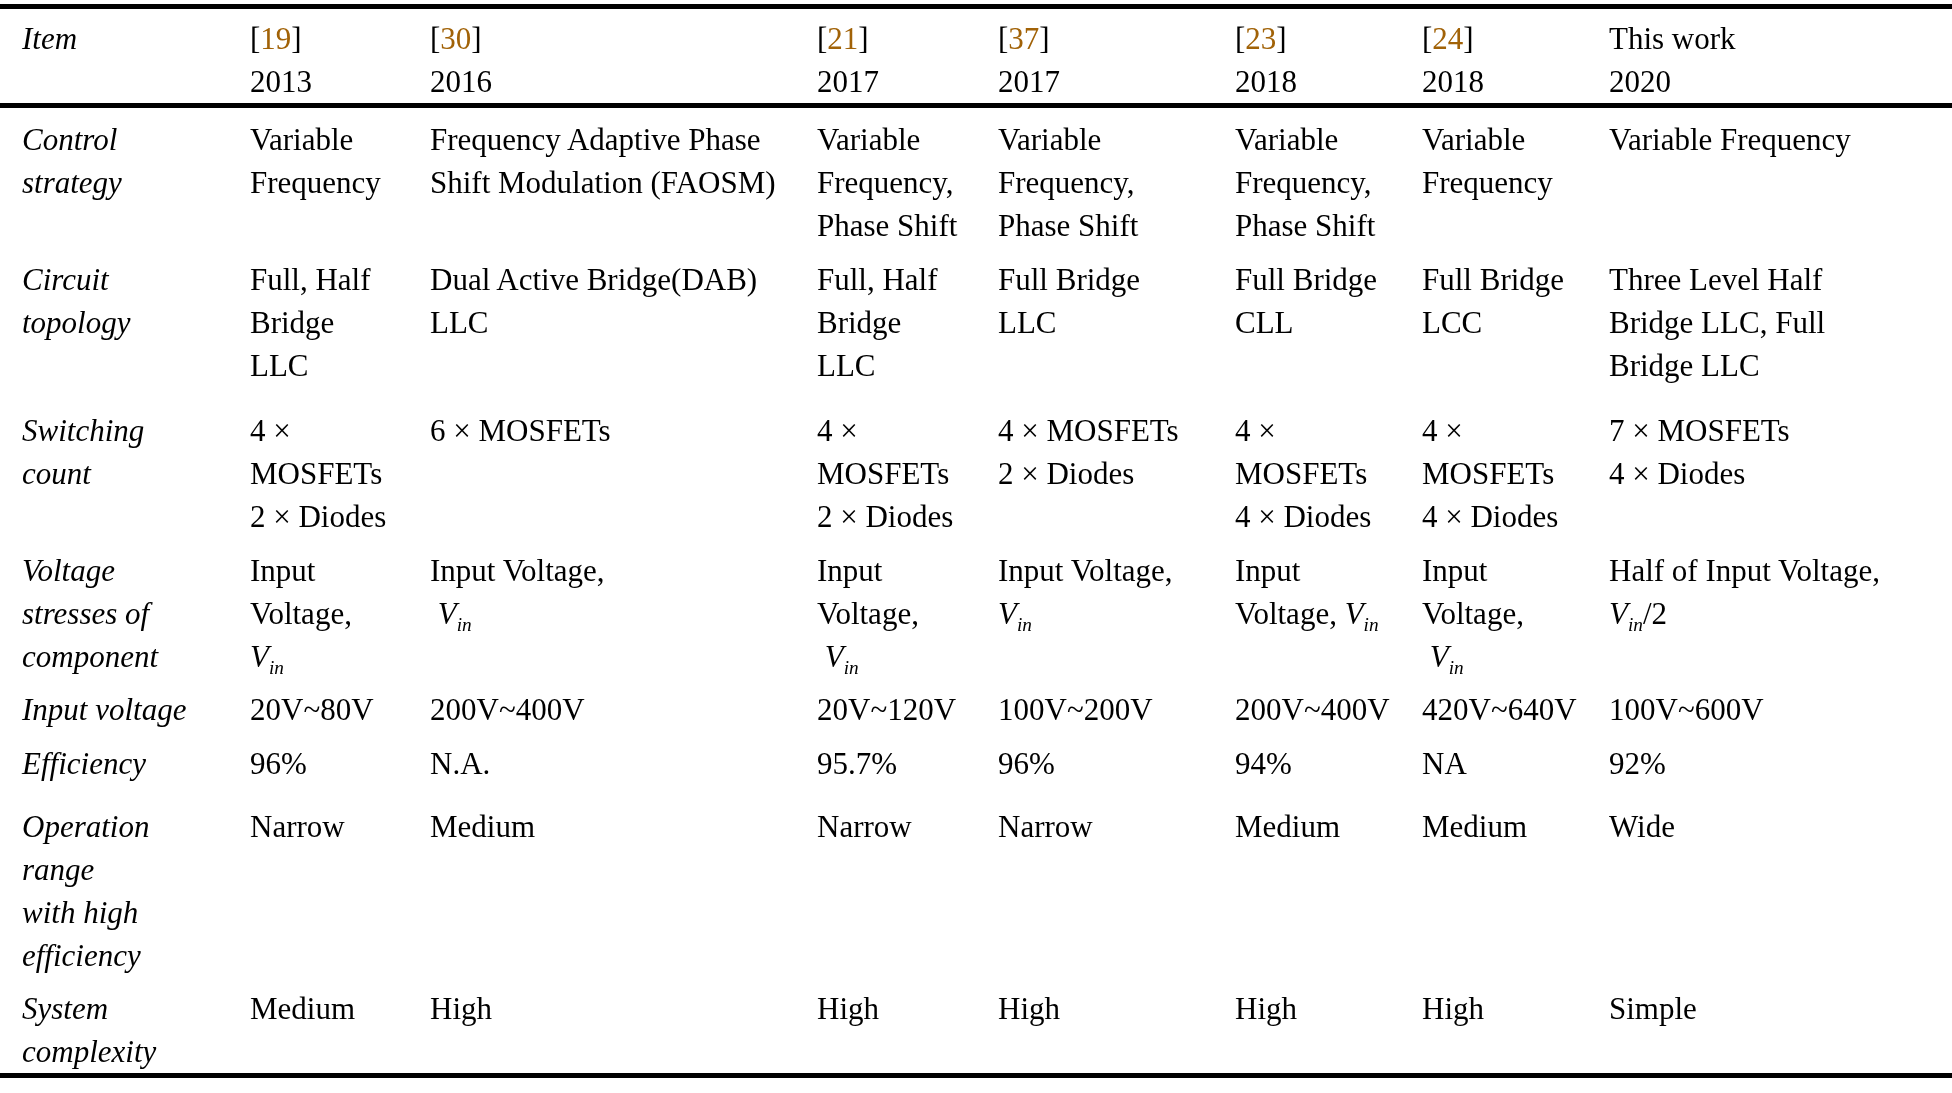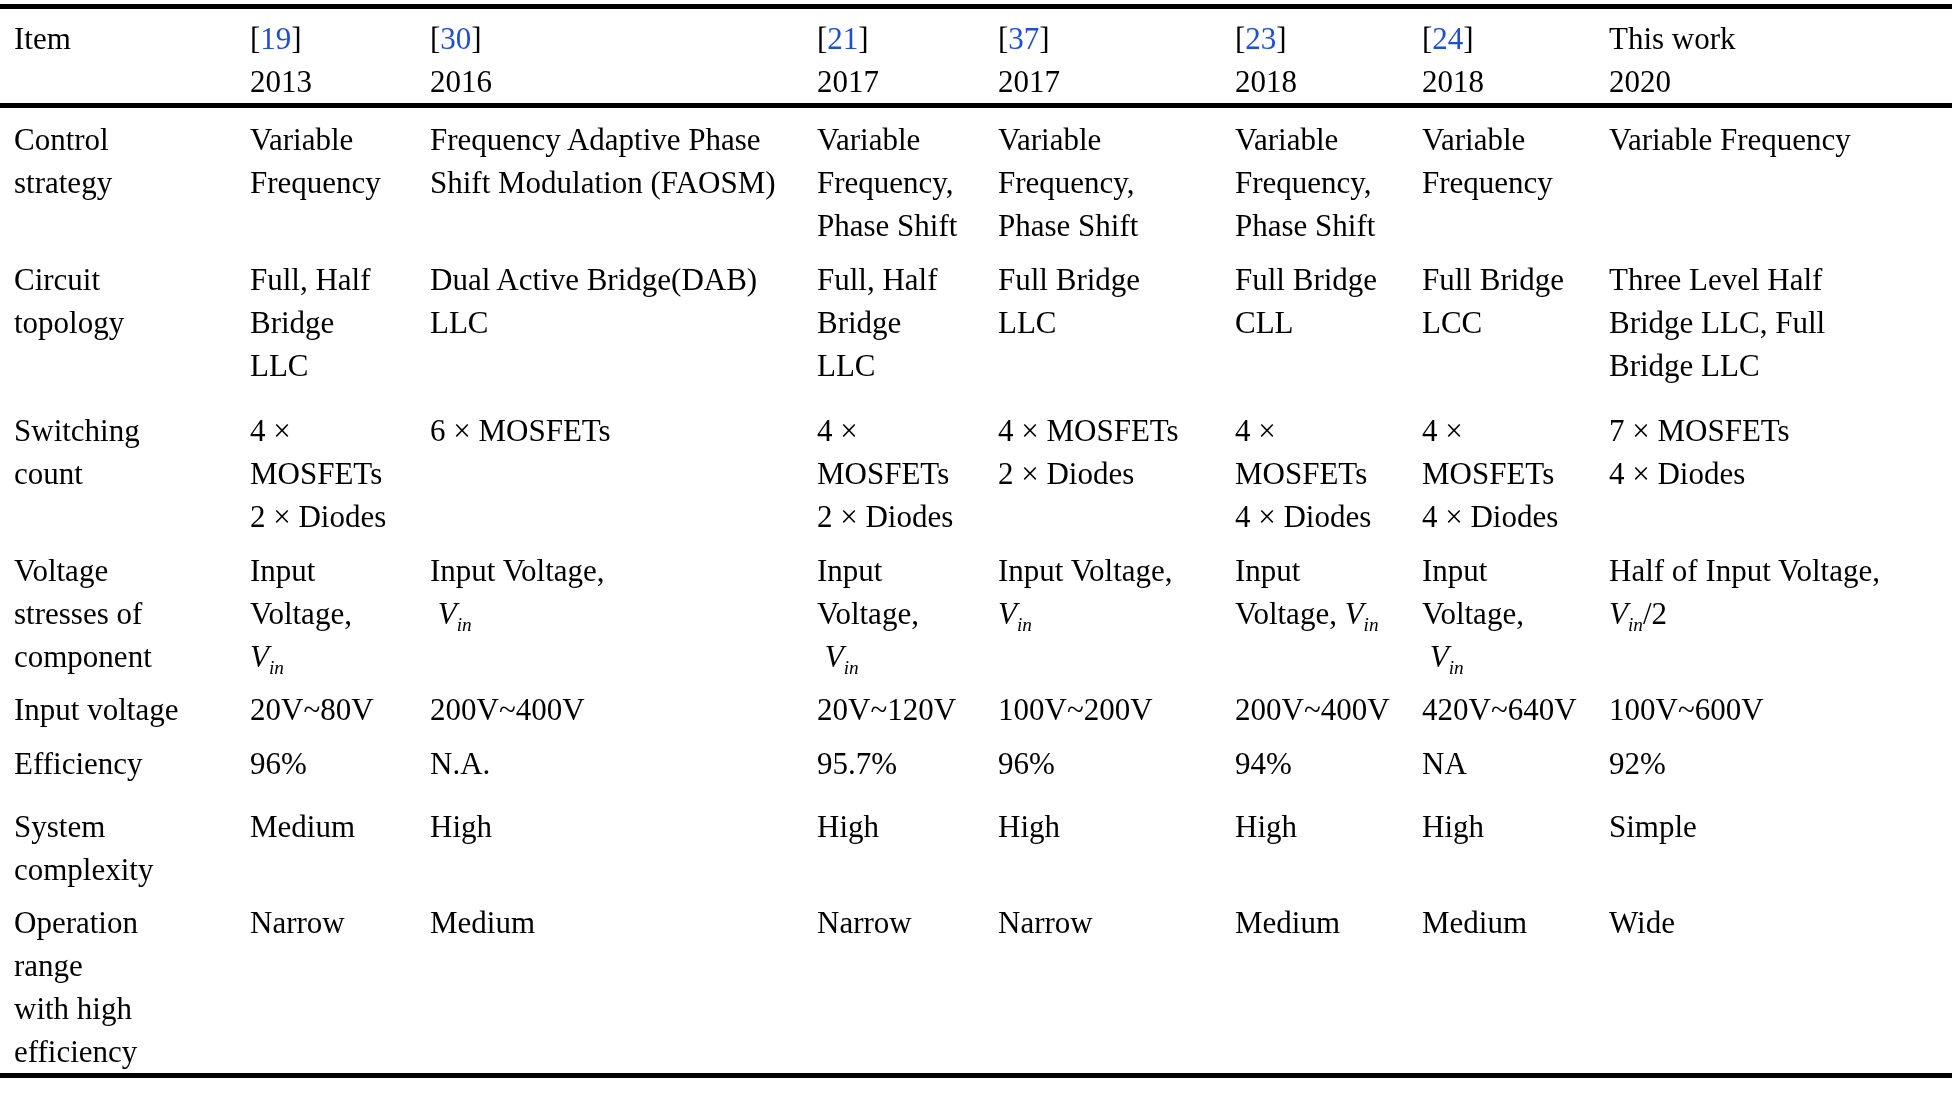--- a/index.html
+++ b/index.html
@@ -37,24 +37,25 @@
     text-align: left;
     font-weight: normal;
     padding: 10px 6px 0 0;
     line-height: 43px;
     white-space: nowrap;
   }
   table.cmp thead th {
     padding-top: 8px;
   }
   table.cmp th:first-child, table.cmp td:first-child {
-    padding-left: 14px;
+    padding-left: 22px;
+    font-style: italic;
   }
   .cite {
-    color: #1d4ed8;
+    color: #a16207;
     cursor: pointer;
     text-decoration: none;
   }
   sub {
     font-size: 0.62em;
     line-height: 0;
   }
   i { font-style: italic; }
   .note {
     margin: 12px 0 0 2px;
@@ -166,38 +167,38 @@
         <tr style="height: 63px;">
           <td>Efficiency</td>
           <td>96%</td>
           <td>N.A.</td>
           <td>95.7%</td>
           <td>96%</td>
           <td>94%</td>
           <td>NA</td>
           <td>92%</td>
         </tr>
-        <tr style="height: 80px;">
-          <td>System<br>complexity</td>
-          <td>Medium</td>
-          <td>High</td>
-          <td>High</td>
-          <td>High</td>
-          <td>High</td>
-          <td>High</td>
-          <td>Simple</td>
-        </tr>
         <tr style="height: 175px;">
           <td>Operation<br>range<br>with high<br>efficiency</td>
           <td>Narrow</td>
           <td>Medium</td>
           <td>Narrow</td>
           <td>Narrow</td>
           <td>Medium</td>
           <td>Medium</td>
           <td>Wide</td>
         </tr>
+        <tr style="height: 80px;">
+          <td>System<br>complexity</td>
+          <td>Medium</td>
+          <td>High</td>
+          <td>High</td>
+          <td>High</td>
+          <td>High</td>
+          <td>High</td>
+          <td>Simple</td>
+        </tr>
       </tbody>
   </table>
 
   <div class="note">Note: N.A. = Not Applicable.</div>
 
 </div>
 
 </body></html>

